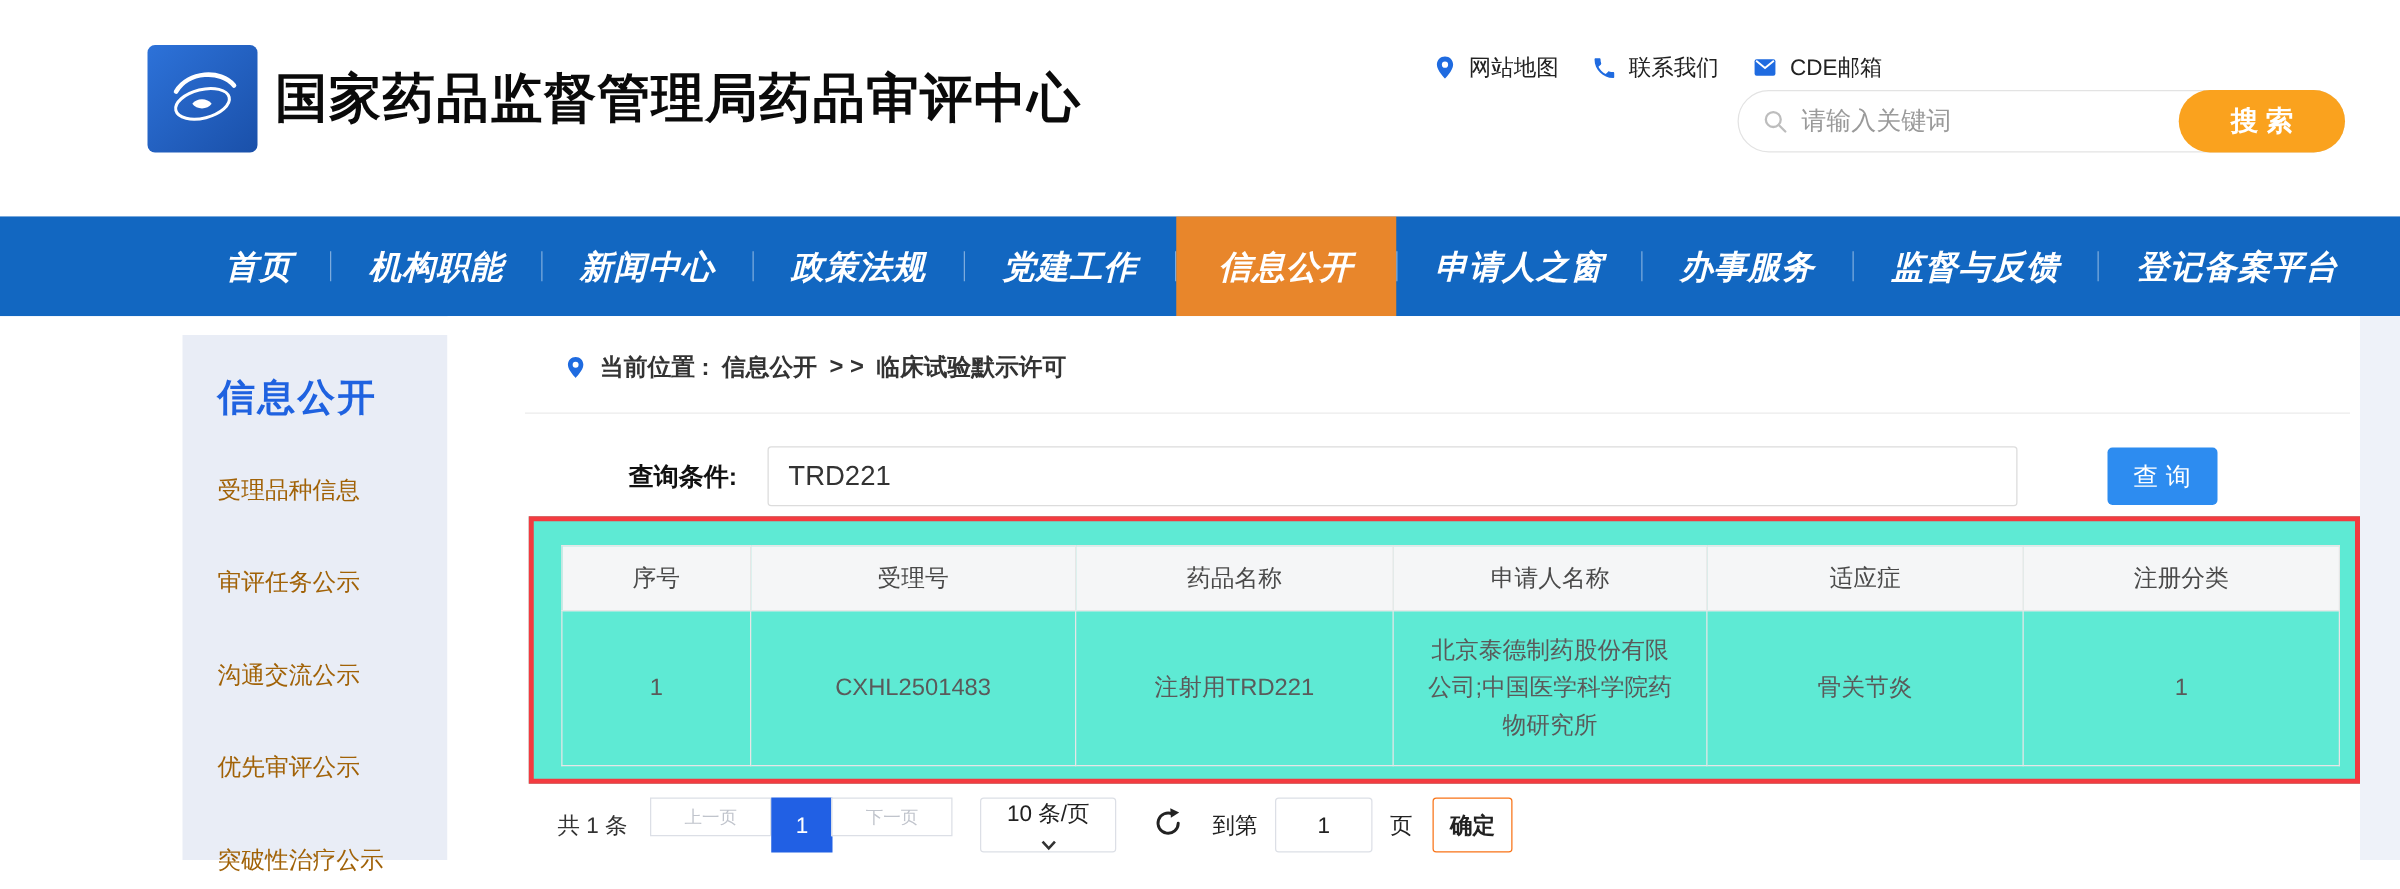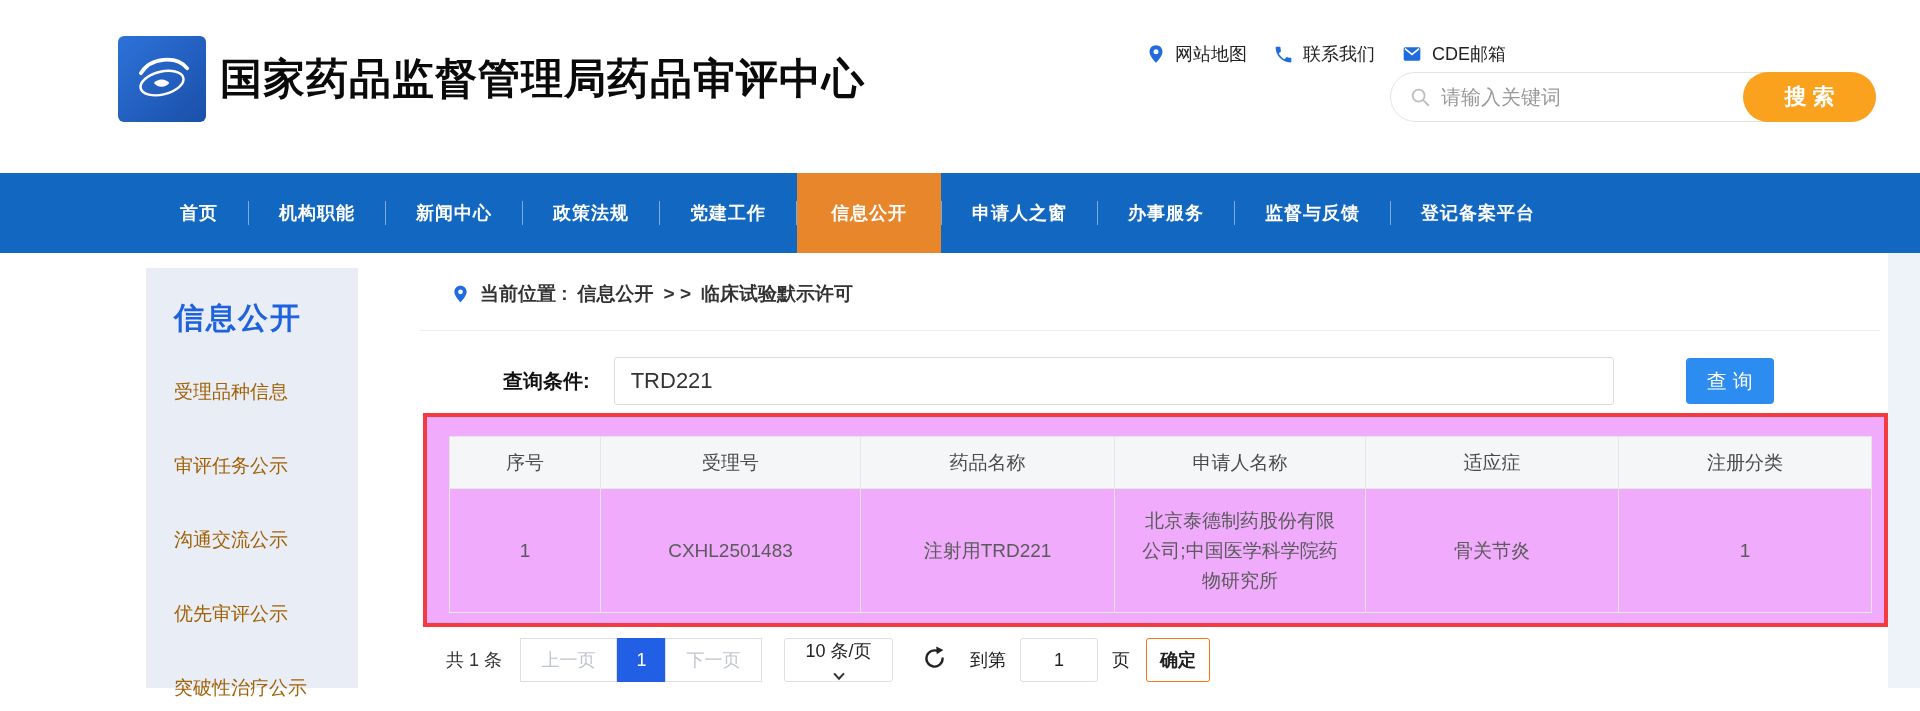--- a/index.html
+++ b/index.html
@@ -22,22 +22,22 @@
     border:1px solid #e3e3e3; border-radius:25px; background:#fff;
     display:flex; align-items:center; padding-left:18px; }
   .search input { border:none; outline:none; font-size:20px; color:#333; width:300px; margin-left:10px; }
   .search input::placeholder { color:#9a9a9a; }
   .search-btn { position:absolute; right:-1px; top:-1px; height:50px; width:133px;
     border:none; border-radius:25px; background:#faa21e; color:#fff;
     font-size:22px; font-weight:bold; letter-spacing:6px; text-indent:6px; cursor:pointer; }
 
   
   .nav { width:1920px; height:80px; background:#1267c1; display:flex; align-items:stretch; padding-left:150px; }
-  .nav-item { line-height:80px; padding:0 30px; color:#fff; font-size:18px; font-weight:bold;
-    letter-spacing:1px; cursor:pointer; white-space:nowrap; }
+  .nav-item { line-height:80px; padding:0 30px; color:#fff; font-size:26px; font-weight:bold;
+    letter-spacing:1px; cursor:pointer; white-space:nowrap;font-style:italic; }
   .nav-item.active { background:#e8862b; padding:0 34px; }
   .nav-sep { width:1px; height:24px; background:rgba(255,255,255,.45); align-self:center; }
 
   
   .band { position:relative; width:1920px; height:458px; background:#fff; }
   .right-strip { position:absolute; right:0; top:0; width:34px; height:435px; background:#eef2f9; }
 
   .sidebar { position:absolute; left:146px; top:15px; width:212px; height:420px;
     background:#e9edf6; padding:30px 0 0 28px; }
   .sb-title { font-size:30px; font-weight:bold; color:#1f62e0; letter-spacing:2px; margin-bottom:40px; cursor:pointer; }
@@ -50,32 +50,32 @@
   .bc-line { position:absolute; left:62px; top:77px; width:1460px; height:1px; background:#ececec; }
 
   .query-row { position:absolute; left:113px; top:103px; height:50px; display:flex; align-items:center; }
   .query-label { font-size:20px; font-weight:bold; color:#111; margin-right:24px; white-space:nowrap;margin-left:32px; }
   .query-input { width:1000px; height:48px; border:1px solid #dcdcdc; border-radius:3px;
     font-size:22px; color:#333; padding:0 16px; outline:none; }
   .query-btn { margin-left:72px; width:88px; height:46px; background:#2d8cf0; color:#fff;
     font-size:20px; border:none; border-radius:4px; letter-spacing:6px; text-indent:6px; cursor:pointer; }
 
   .red-box { position:absolute; left:65px; top:160px; width:1465px;
-    border:4px solid #f33b40; padding:19px 13px 10px 22px; background:#f0abfc; }
+    border:4px solid #f33b40; padding:19px 13px 10px 22px; background:#5eead4; }
   table { width:100%; border-collapse:collapse; table-layout:fixed; }
   th { background:#f5f6f7; color:#4a4a4a; font-weight:normal; font-size:19px;
     height:52px; border:1px solid #e6e6e6; }
   td { color:#5a5a5a; font-size:19px; height:124px; text-align:center;
     border:1px solid #e6e6e6; line-height:30px; padding:0 22px; }
 
   .pagination { position:absolute; left:88px; top:385px; height:44px; display:flex; align-items:center; }
   .pg-total { font-size:18px; color:#333; margin-right:18px; white-space:nowrap; }
   .pg-group { display:flex; }
-  .pg-btn { height:44px; width:97px; border:1px solid #dcdfe6; background:#fff; color:#c0c4cc;
-    font-size:18px; cursor:pointer; }
+  .pg-btn { height:31px; width:97px; border:1px solid #dcdfe6; background:#fff; color:#c0c4cc;
+    font-size:14px; cursor:pointer; }
   .pg-btn + .pg-btn, .pg-cur + .pg-btn { margin-left:-1px; }
   .pg-cur { height:44px; width:49px; border:none; background:#2160e4; color:#fff; font-size:18px; cursor:pointer; }
   .page-size { margin-left:22px; width:109px; height:44px; border:1px solid #dcdfe6; border-radius:3px;
     display:flex; align-items:center; justify-content:center; gap:9px; font-size:18px; color:#222; cursor:pointer;flex-direction:column; }
   .refresh-btn { margin-left:28px; background:none; border:none; cursor:pointer; height:30px; }
   .goto-label { margin-left:22px; font-size:18px; color:#222; white-space:nowrap; }
   .goto-input { margin-left:14px; width:78px; height:44px; border:1px solid #dcdfe6; border-radius:3px;
     text-align:center; font-size:18px; color:#222; outline:none; }
   .goto-suffix { margin-left:14px; font-size:18px; color:#222; }
   .confirm-btn { margin-left:16px; width:64px; height:44px; border:1px solid #f97316; border-radius:3px;

